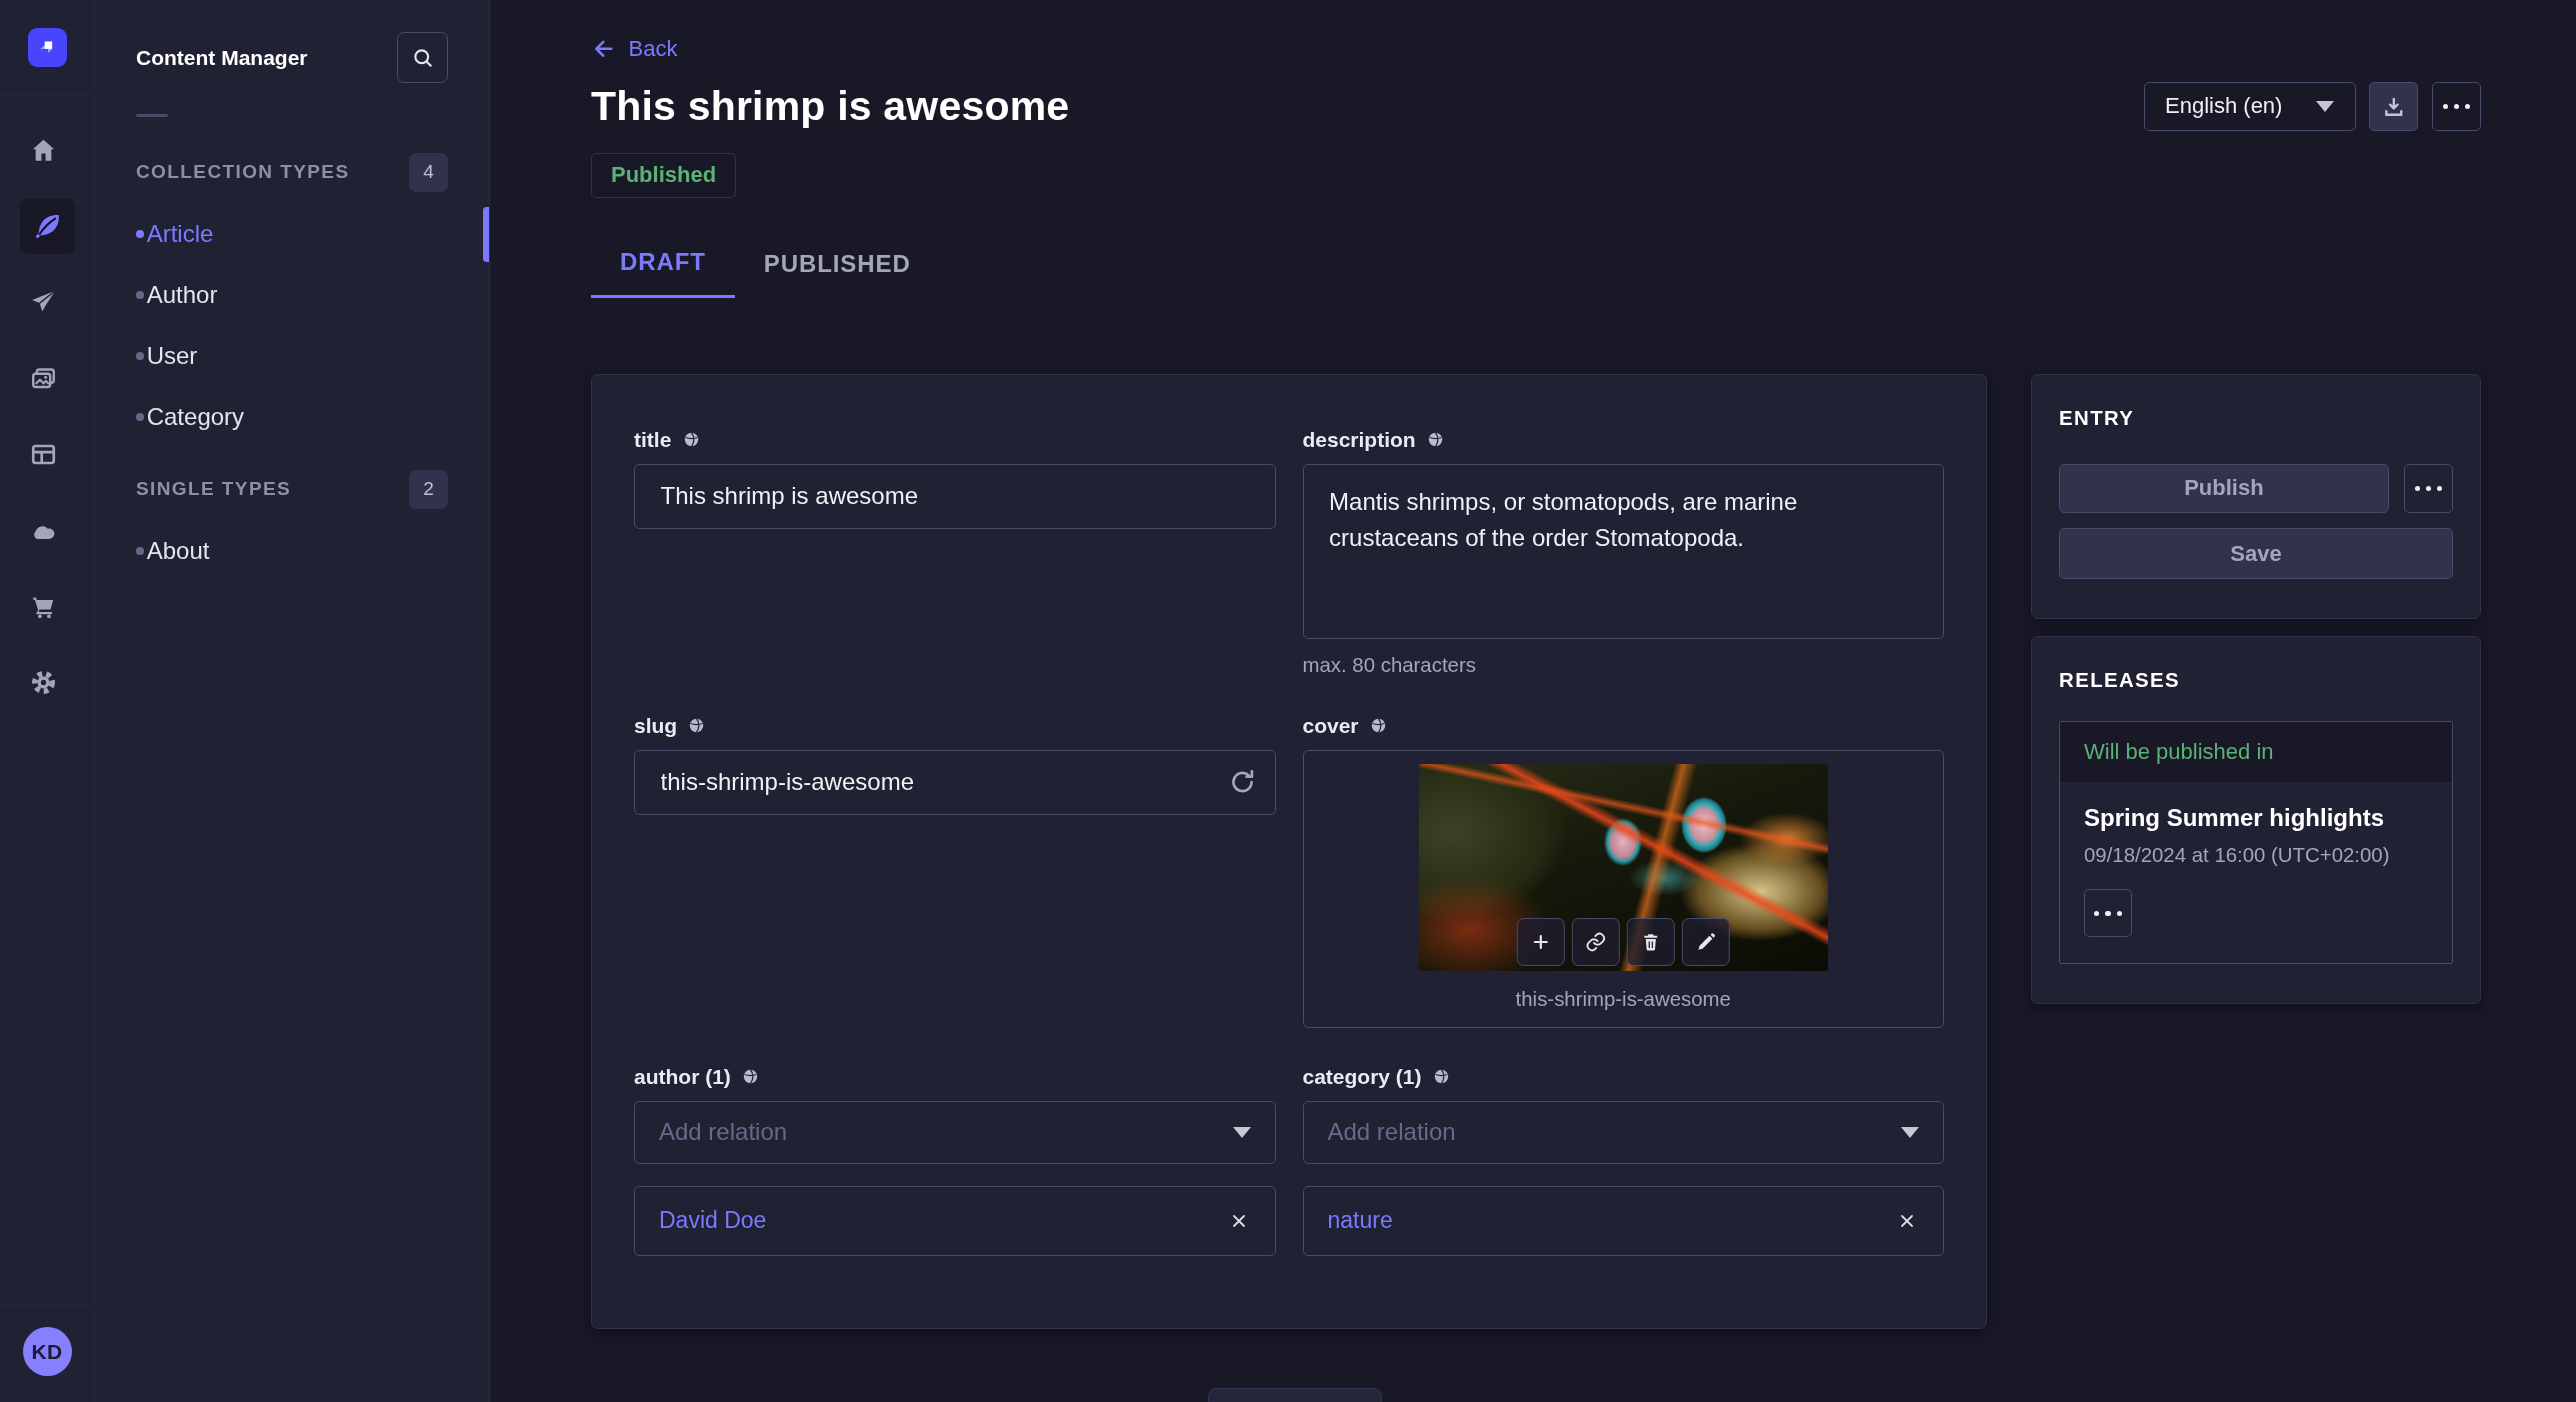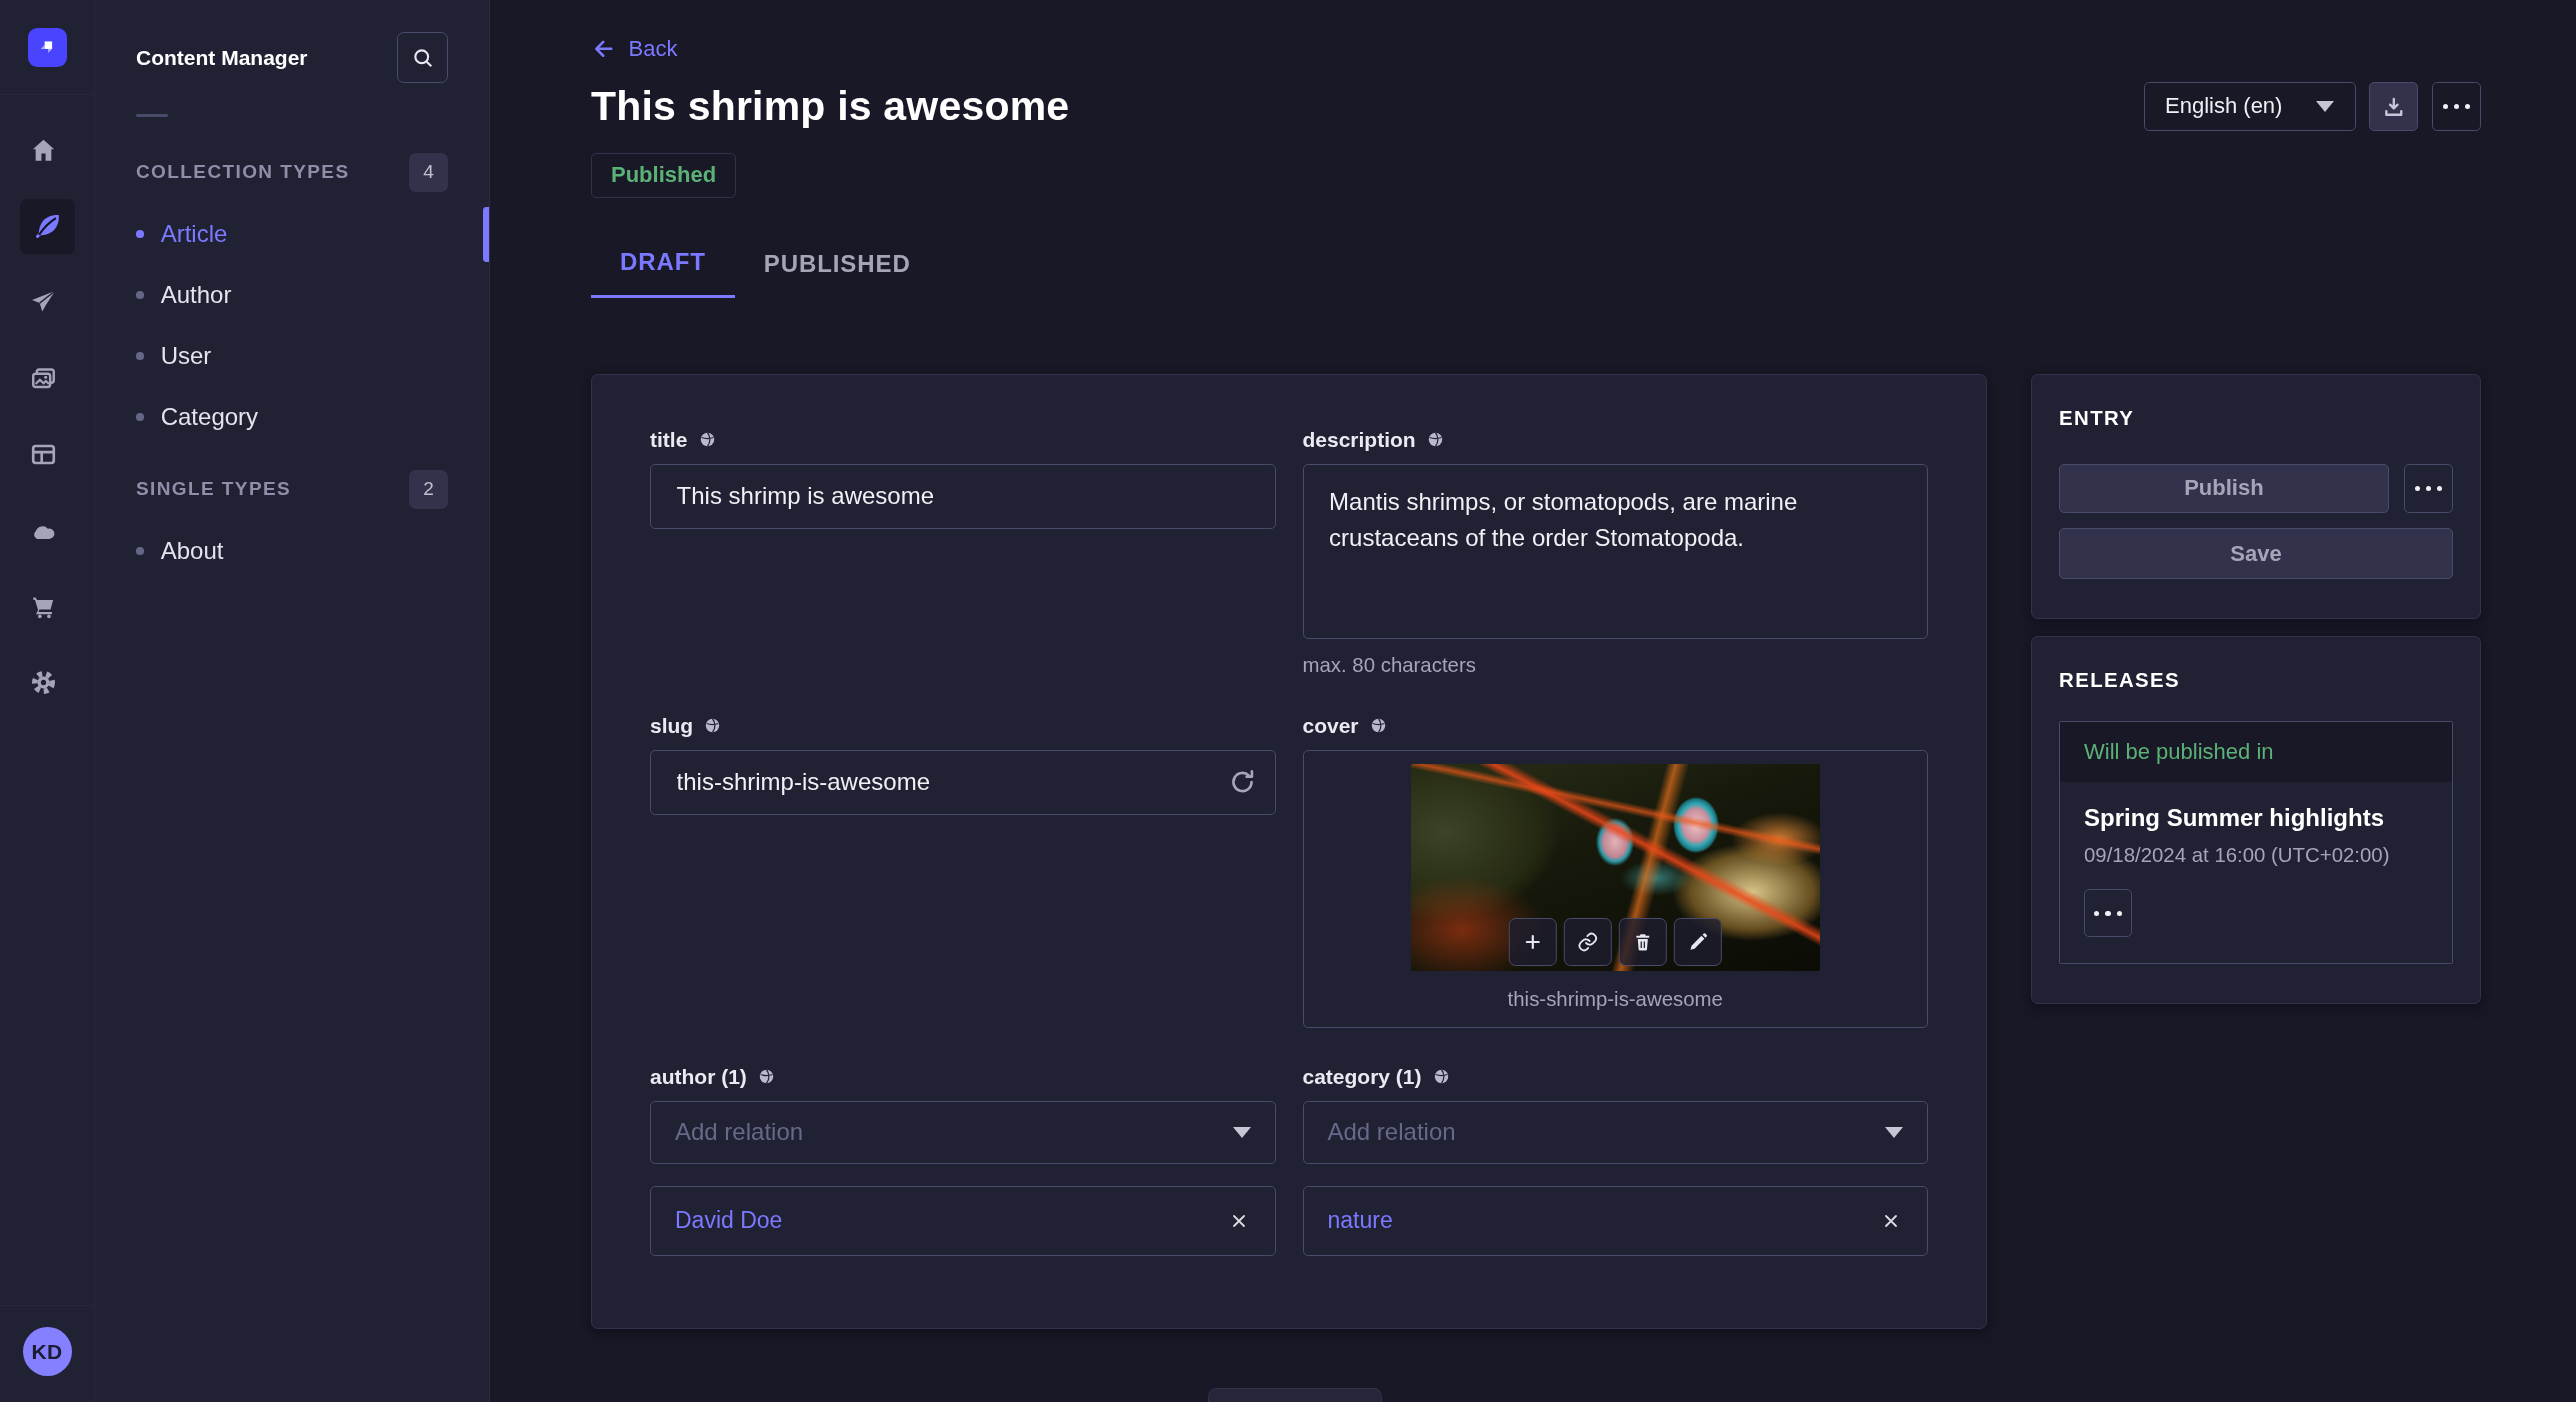--- a/index.html
+++ b/index.html
@@ -30,21 +30,21 @@
   .sidebar-head { margin-top:32px; display:flex; align-items:center; justify-content:space-between; }
   .sidebar-title { color:#ffffff; font-size:21px; font-weight:bold; }
   .search-btn { width:51px; height:51px; border:0.9px solid #4a4a6a; border-radius:6.8px;
     background:transparent; display:flex; align-items:center; justify-content:center; cursor:pointer; }
   .sidebar-divider { width:32px; height:2.6px; border-radius:1.7px; background:#4a4a6a; margin-top:31px; }
   .section-head { display:flex; align-items:center; justify-content:space-between; margin-top:36px; }
   .section-label { color:#8e8ea9; font-size:19px; font-weight:bold; letter-spacing:1.4px; }
   .count-badge { min-width:39px; height:39px; border-radius:6.8px; background:#32324d; color:#c0c0cf;
     font-size:19px; display:flex; align-items:center; justify-content:center; padding:0 6.8px; }
   .type-list { list-style:none; margin-top:12px; }
-  .type-item { height:61px; display:flex; align-items:center; gap:17px; cursor:pointer; position:relative; }
+  .type-item { height:61px; display:flex; align-items:center; gap:3px; cursor:pointer; position:relative; }
   .type-item .dot { width:7.7px; height:7.7px; border-radius:50%; background:#666687; flex-shrink:0; }
   .type-item .lbl { color:#e4e4ee; font-size:24px; }
   .type-item.active .dot { background:#7b79ff; }
   .type-item.active .lbl { color:#7b79ff; }
   .active-bar { position:absolute; right:-41px; top:3.4px; width:6px; height:55px;
     background:#7b79ff; border-radius:3.4px 0 0 3.4px; }
 
   
   .main { flex:1; padding:0 95px 0 101px; position:relative; }
   .back-row { padding-top:36px; }
@@ -68,21 +68,21 @@
 
   .tabs { margin-top:32px; display:flex; height:72px; }
   .tab { height:68px; display:flex; align-items:center; padding:0 29px; font-size:24px; font-weight:bold;
     letter-spacing:0.9px; color:#a5a5ba; cursor:pointer; border:none; background:transparent; }
   .tab.active { color:#7b79ff; border-bottom:3.4px solid #7b79ff; }
 
   .content-row { display:flex; margin-top:72px; align-items:flex-start; }
 
   
   .form-card { flex:1; background:#212134; border:0.9px solid #32324d; border-radius:6.8px;
-    box-shadow:0 3.4px 12px rgba(4,4,12,.35); padding:53px 58px 72px;
+    box-shadow:0 3.4px 12px rgba(4,4,12,.35); padding:53px 42px 72px;
     display:grid; grid-template-columns:1fr 1fr; column-gap:27px; row-gap:37px; }
   .field-label-row { display:flex; align-items:center; gap:10.2px; margin-bottom:12px; }
   .field-label { color:#eaeaf2; font-size:21px; font-weight:bold; }
   .text-input { width:100%; height:65px; background:#212134; border:0.9px solid #4a4a6a; border-radius:5.1px;
     padding:0 25.6px; font-size:24px; color:#f0f0f5; font-family:"Liberation Sans",sans-serif; outline:none; }
   .textarea { width:100%; height:175px; background:#212134; border:0.9px solid #4a4a6a; border-radius:5.1px;
     padding:19px 25.6px; font-size:24px; line-height:36px; color:#f0f0f5; resize:none; outline:none;
     font-family:"Liberation Sans",sans-serif; }
   .hint { margin-top:12px; color:#a5a5ba; font-size:20.4px; }
   .slug-wrap { position:relative; }

